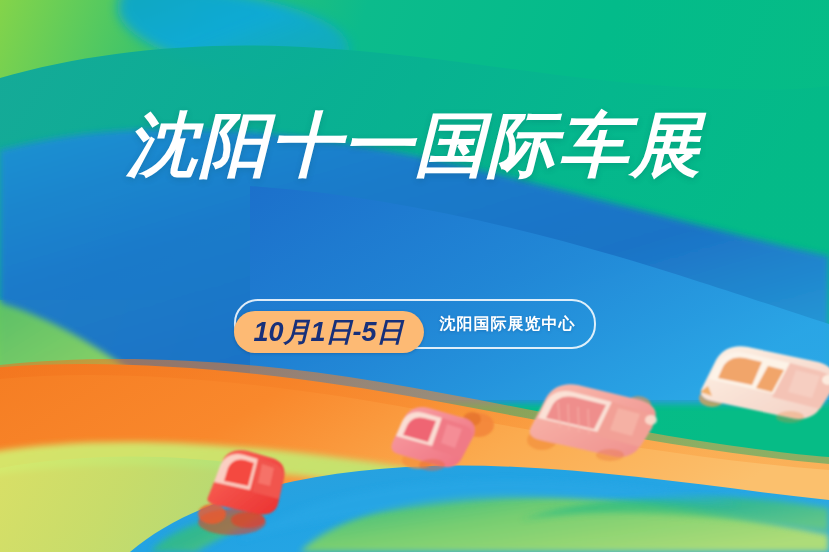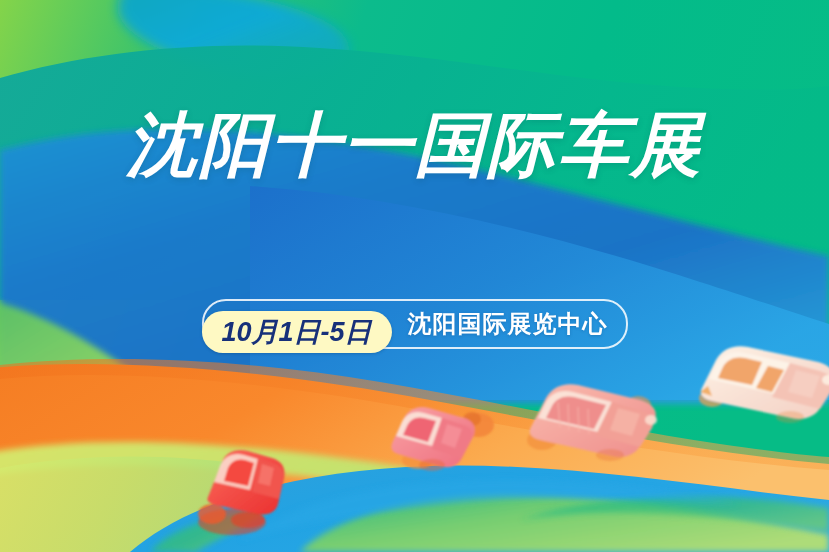--- a/index.html
+++ b/index.html
@@ -60,34 +60,34 @@
     padding-right:18px;
     border:2px solid rgba(255,255,255,.85);
     border-radius:24px;
     pointer-events:auto;
   }
   .date-pill{
     height:42px;
     margin:16px 0 0 -2px;
     padding:0 20px;
     display:flex;align-items:center;justify-content:center;
-    background:#fef9c3;
+    background:#fdba74;
     border-radius:21px;
     color:#17307a;
     font-size:27px;
     font-weight:bold;
     font-style:italic;
     letter-spacing:0px;
     white-space:nowrap;
     box-shadow:0 1px 3px rgba(0,40,90,.25);
   }
   .venue-text{
     margin-left:16px;
     color:#ffffff;
-    font-size:24px;
+    font-size:16px;
     font-weight:bold;
     letter-spacing:1px;
     white-space:nowrap;
     text-shadow:0 1px 3px rgba(0,50,110,.25);
   }
 
   
   #cars-layer{position:absolute;inset:0;width:829px;height:552px;display:block;pointer-events:none;}
 </style>
 </head>

